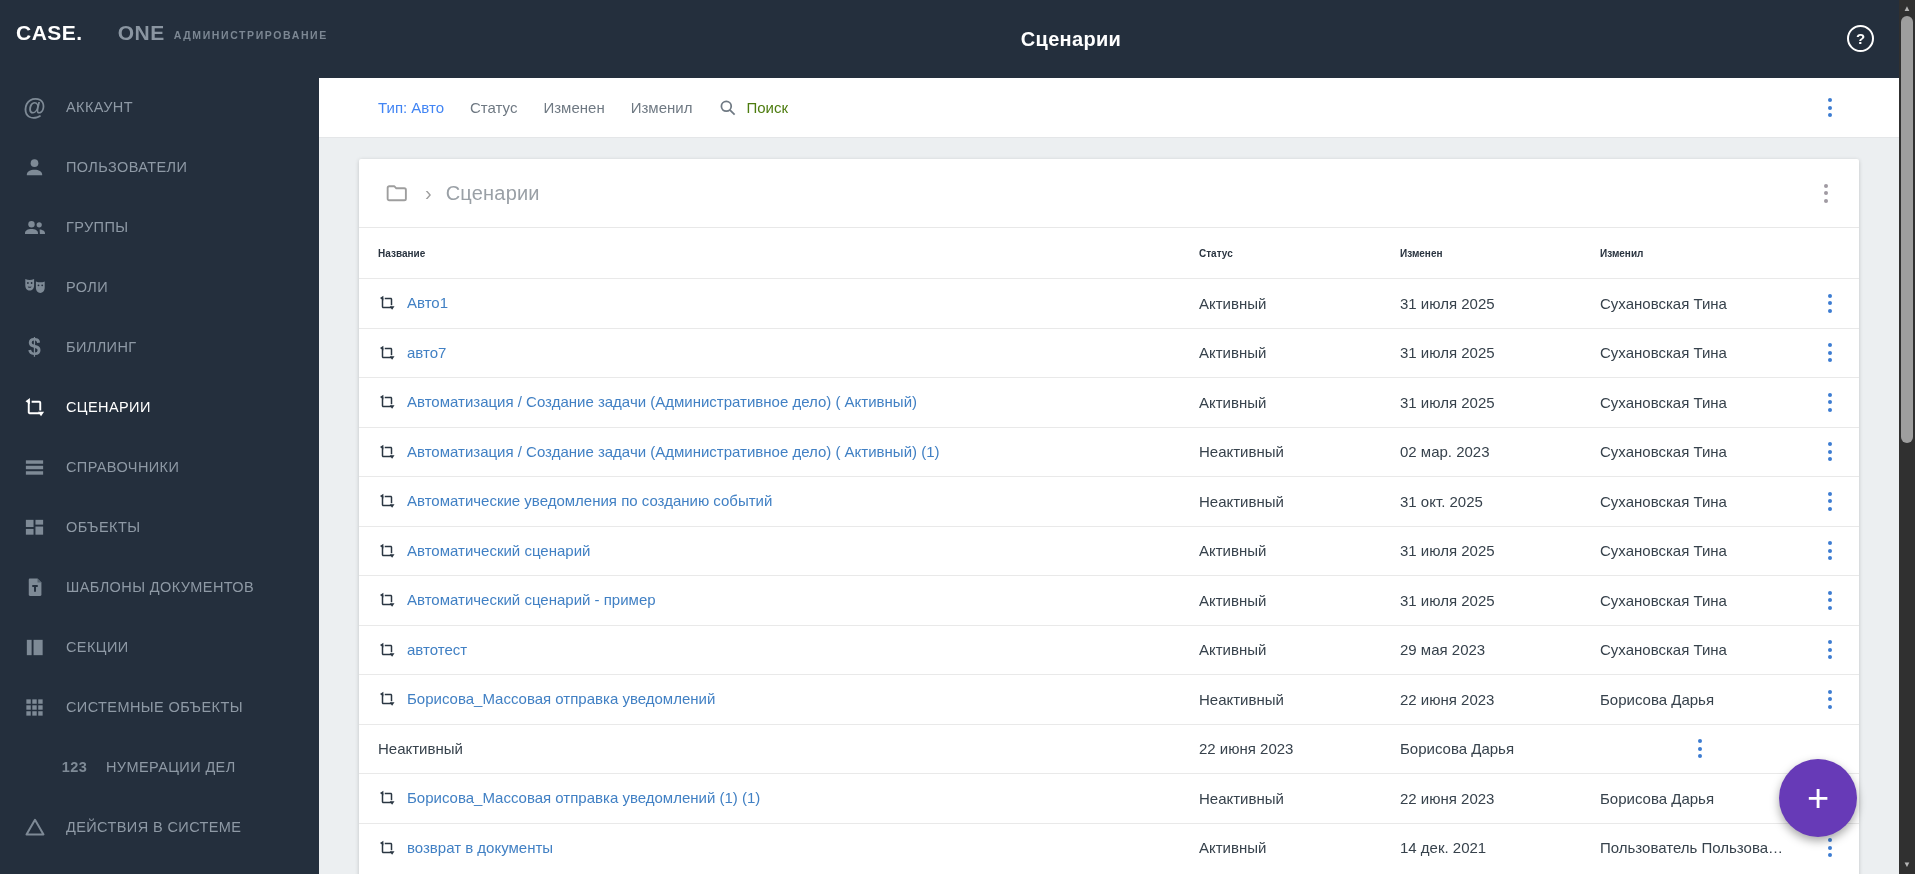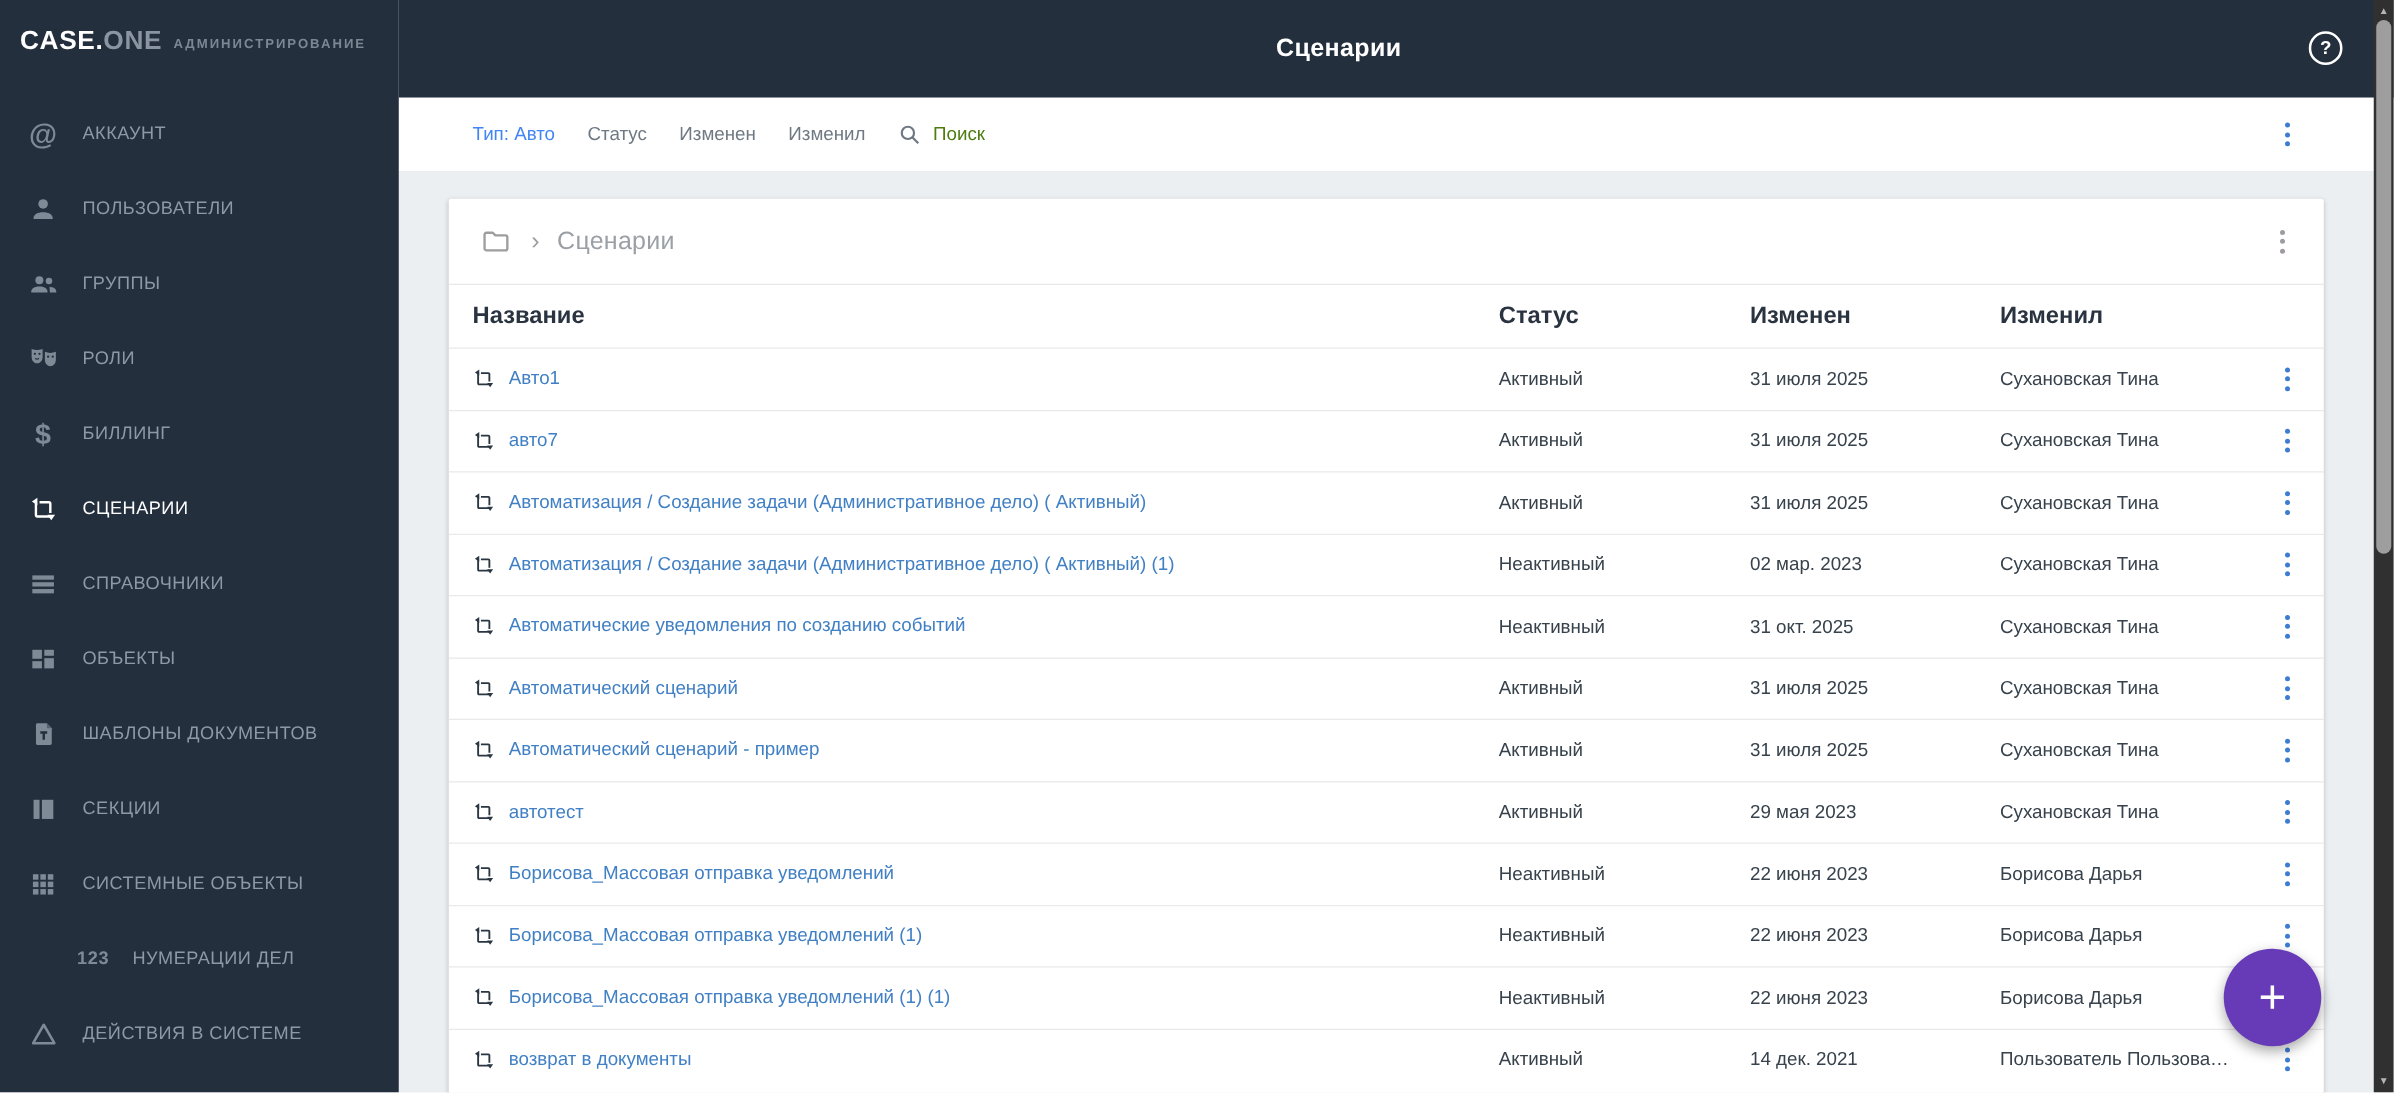--- a/index.html
+++ b/index.html
@@ -6,21 +6,21 @@
   body{
     width:1915px;height:874px;position:relative;overflow:hidden;
     background:#eceff1;font-family:"Liberation Sans",sans-serif;
     -webkit-font-smoothing:antialiased;
   }
   
   .sidebar{position:absolute;left:0;top:0;width:319px;height:874px;background:#242f3d;z-index:2;}
   .logo-row{height:66px;display:flex;align-items:center;padding-left:16px;}
   .brand{font-size:21px;font-weight:bold;letter-spacing:.5px;}
   .brand-case{color:#ffffff;}
-  .brand-one{color:#8a95a1;}
+  .brand-one{color:#8a95a1;margin-left:35px;}
   .brand-sub{color:#7c8793;font-size:10.5px;font-weight:bold;letter-spacing:1.6px;margin-left:9px;margin-top:3px;}
   .nav{margin-top:11px;}
   .nav-item{height:60px;display:flex;align-items:center;padding-left:21px;gap:18px;cursor:pointer;}
   .nav-icon{width:27px;display:flex;justify-content:center;align-items:center;color:#7e8a96;flex:none;}
   .nav-icon svg{display:block;}
   .nav-glyph{font-size:23px;font-weight:bold;line-height:1;}
   .nav-glyph.small{font-size:14.5px;letter-spacing:.5px;margin-left:40px;}
   .nav-label{color:#8e99a5;font-size:14.5px;letter-spacing:.4px;white-space:nowrap;}
   .nav-item.active .nav-label{color:#ffffff;}
   .nav-item.active .nav-icon{color:#ffffff;}
@@ -47,21 +47,21 @@
   
   .card{margin:21px 40px 0 40px;width:1500px;background:#fff;border-radius:2px;
     box-shadow:0 1px 4px rgba(0,0,0,.18);box-sizing:border-box;height:760px;}
   .breadcrumb-row{height:68px;display:flex;align-items:center;padding:0 28px 0 25px;
     border-bottom:1px solid #e8e8e8;}
   .bc-folder{color:#9e9e9e;display:flex;align-items:center;}
   .bc-sep{color:#9e9e9e;font-size:20px;margin:0 14px 0 16px;}
   .bc-current{color:#9aa0a6;font-size:20px;letter-spacing:.2px;}
   .breadcrumb-row .kebab{margin-left:auto;}
   .grid{display:grid;grid-template-columns:821px 201px 200px 200px 1fr;padding-left:19px;align-items:center;}
-  .thead{height:50px;font-size:19px;font-weight:bold;color:#2a3440;}
+  .thead{height:50px;font-size:10px;font-weight:bold;color:#2a3440;}
   .row{height:49.5px;border-top:1px solid #e9e9e9;font-size:15px;color:#37424c;box-sizing:border-box;}
   .name-cell{display:flex;gap:11px;min-width:0;}
   .row-icon{color:#2a3642;display:flex;flex:none;}
   .link{color:#4180c4;text-decoration:none;cursor:pointer;white-space:nowrap;overflow:hidden;text-overflow:ellipsis;}
   .kebab-cell{display:flex;justify-content:center;}
   
   .fab{position:absolute;left:1779px;top:759px;width:78px;height:78px;border-radius:50%;border:none;
     background:#673ab7;color:#fff;font-size:38px;font-weight:normal;display:flex;align-items:center;
     justify-content:center;box-shadow:0 4px 10px rgba(0,0,0,.35);cursor:pointer;z-index:5;padding:0;line-height:1;}
   
@@ -465,31 +465,20 @@
           <div class="kebab-cell">
             <span class="kebab blue">
               <i></i>
               <i></i>
               <i></i>
             </span>
           </div>
         </div>
 
         <div class="grid row">
-          <div class="name-cell">
-            <span class="row-icon">
-              <svg width="18" height="18" viewBox="0 0 24 24" fill="currentColor">
-                <path d="M17 15h2V7c0-1.1-.9-2-2-2H9v2h8v8z"></path>
-                <path d="M7 17V5.2H5v11.8c0 1.1.9 2 2 2h11.8v-2H7z"></path>
-                <path d="M7.2 2.2L2.6 5.4l4.6 3.2z"></path>
-                <path d="M15.6 16.4l3.2 4.6 3.2-4.6z"></path>
-              </svg>
-            </span>
-            <a class="link">Борисова_Массовая отправка уведомлений (1)</a>
-          </div>
           <div>Неактивный</div>
           <div>22 июня 2023</div>
           <div>Борисова Дарья</div>
           <div class="kebab-cell">
             <span class="kebab blue">
               <i></i>
               <i></i>
               <i></i>
             </span>
           </div>

